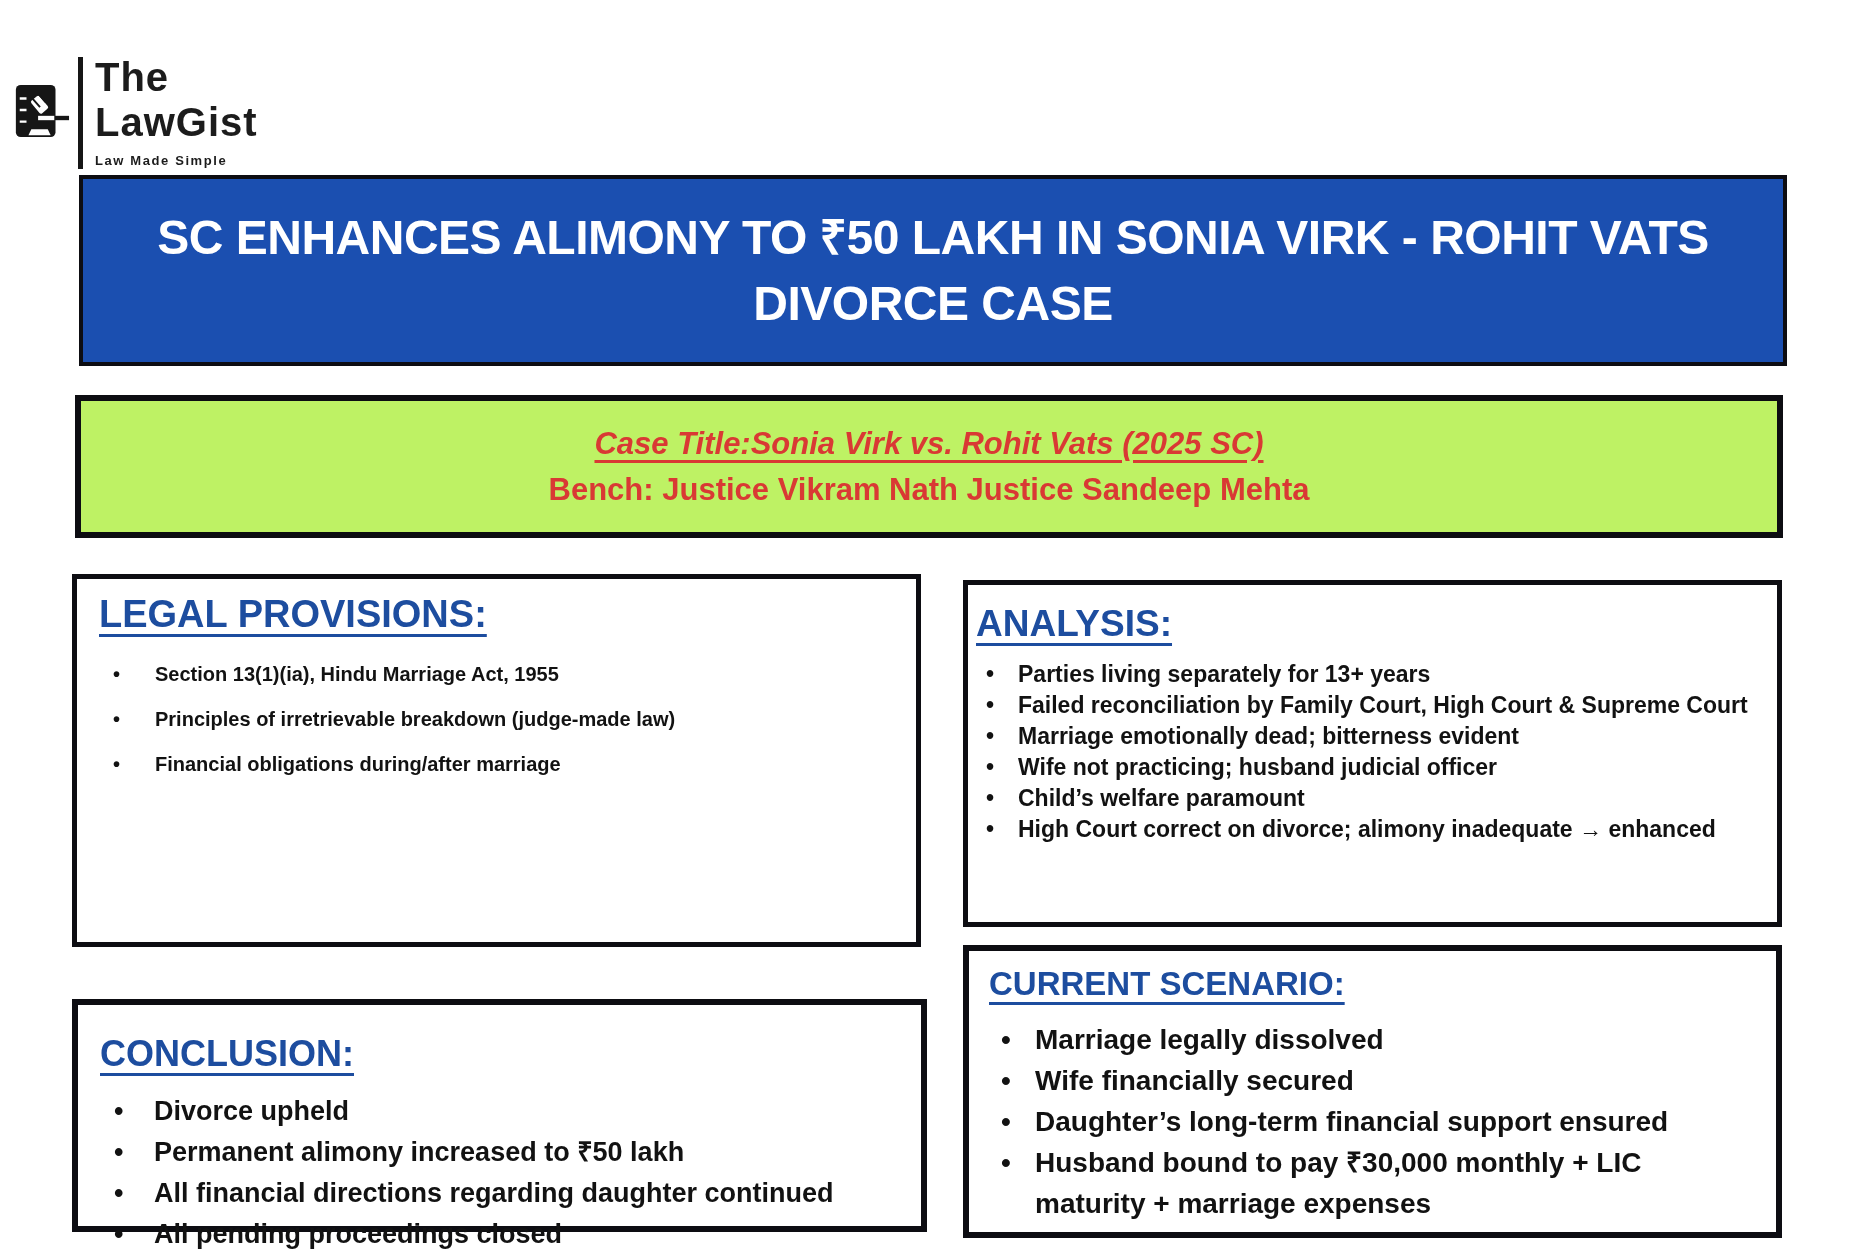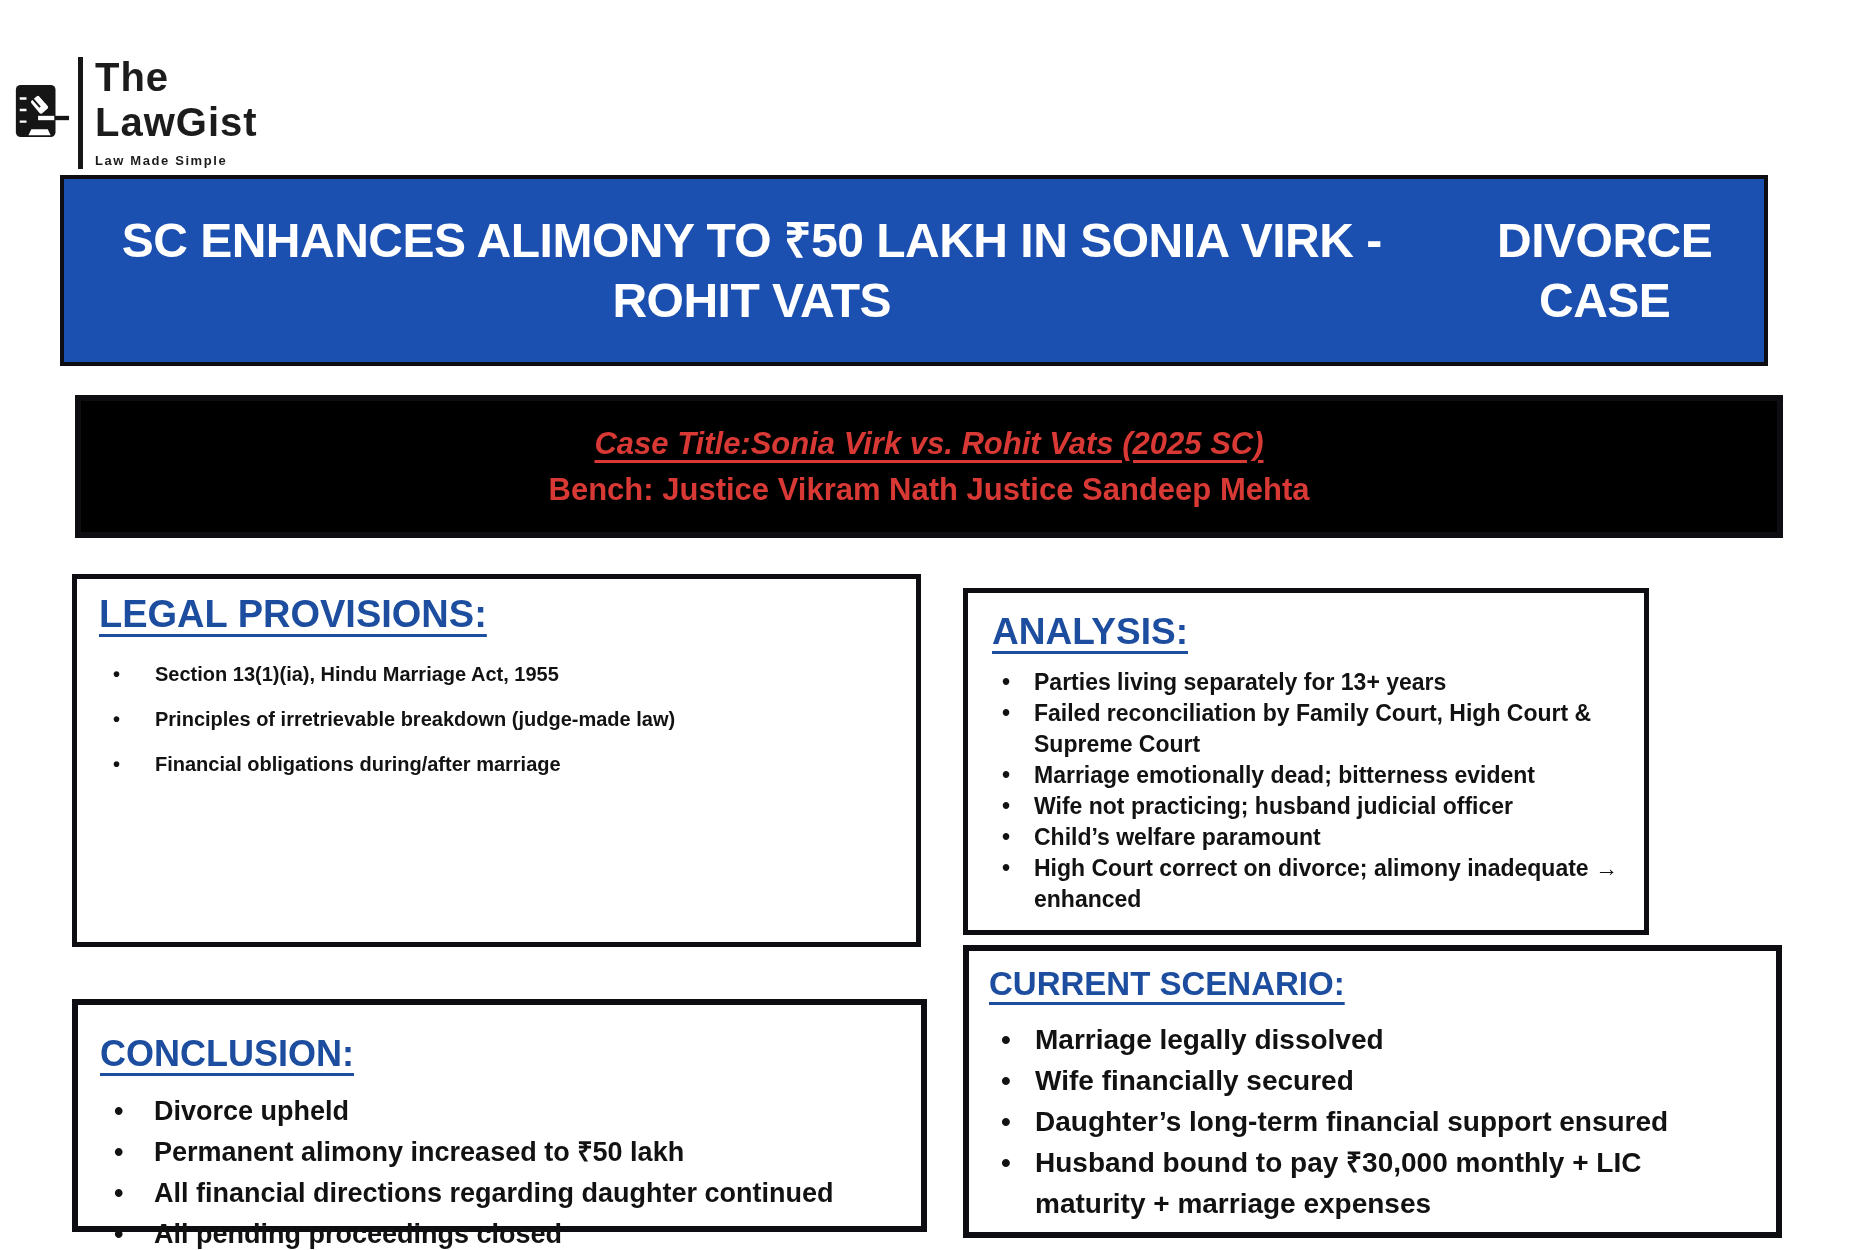--- a/index.html
+++ b/index.html
@@ -23,34 +23,34 @@
   
   .logo{position:absolute; left:12px; top:55px; display:flex; align-items:flex-start;}
   .logo-icon{margin-top:20px;}
   .logo-divider{width:5px; height:112px; background:#161616; margin:2px 12px 0 8px;}
   .logo-text{display:flex; flex-direction:column; font-family:Liberation Sans, sans-serif;}
   .brand-line{font-size:40px; line-height:45px; font-weight:600; color:#1c1c1c; letter-spacing:1px;}
   .tagline{font-size:13px; font-weight:600; letter-spacing:1.6px; color:#1c1c1c; margin-top:8px;}
 
   
   .banner{
-    position:absolute; left:60px; top:175px; width:1708px; height:191px;
+    position:absolute; left:79px; top:175px; width:1708px; height:191px;
     background:var(--banner-blue,#1b4fb0);
     border:4px solid var(--border-ink,#0d0d12);
-    display:flex; flex-direction:row; align-items:center; justify-content:center;
+    display:flex; flex-direction:column; align-items:center; justify-content:center;
     gap:6px; text-align:center;
   }
   .banner-line{
     color:#ffffff; font-weight:700; font-size:48px; line-height:60px; letter-spacing:-0.5px;
   }
 
   
   .case-box{
     position:absolute; left:75px; top:395px; width:1708px; height:143px;
-    background:#000000; border:6px solid var(--border-ink,#0d0d12);
+    background:#bef264; border:6px solid var(--border-ink,#0d0d12);
     display:flex; flex-direction:column; align-items:center; justify-content:center;
     gap:10px; text-align:center;
   }
   .case-title{
     color:var(--accent-red,#d93934); font-size:31px; font-weight:700; font-style:italic;
     text-decoration:underline; text-decoration-thickness:3px; text-underline-offset:6px;
   }
   .bench-line{color:var(--accent-red,#d93934); font-size:31px; font-weight:700;}
 
   
@@ -60,21 +60,21 @@
     text-decoration:underline; text-decoration-thickness:3px; text-underline-offset:7px;
   }
   .sec-box ul{list-style:none; margin-top:16px;}
   .sec-box li{position:relative; font-weight:700; color:var(--text-black,#121212);}
   .sec-box li::before{content:"\2022"; position:absolute; left:14px; top:0;}
 
   #legal-box{left:72px; top:574px; width:849px; height:373px; border:5px solid var(--border-ink,#0d0d12); padding:14px 22px;}
   #legal-box .sec-heading{font-size:38px;}
   #legal-box li{font-size:20px; line-height:45px; padding-left:56px;}
 
-  #analysis-box{left:963px; top:580px; width:686px; height:347px; border:5px solid var(--border-ink,#0d0d12); padding:18px 24px;margin-top:8px;}
+  #analysis-box{left:963px; top:580px; width:819px; height:347px; border:5px solid var(--border-ink,#0d0d12); padding:18px 8px;}
   #analysis-box .sec-heading{font-size:37px;}
   #analysis-box ul{margin-top:14px;}
   #analysis-box li{font-size:23px; line-height:31px; padding-left:42px;}
   #analysis-box li::before{left:10px;}
 
   #conclusion-box{left:72px; top:999px; width:855px; height:233px; border:6px solid var(--border-ink,#0d0d12); padding:28px 22px;}
   #conclusion-box .sec-heading{font-size:36px;}
   #conclusion-box ul{}
   #conclusion-box li{font-size:27px; line-height:41px; padding-left:54px;}
 

